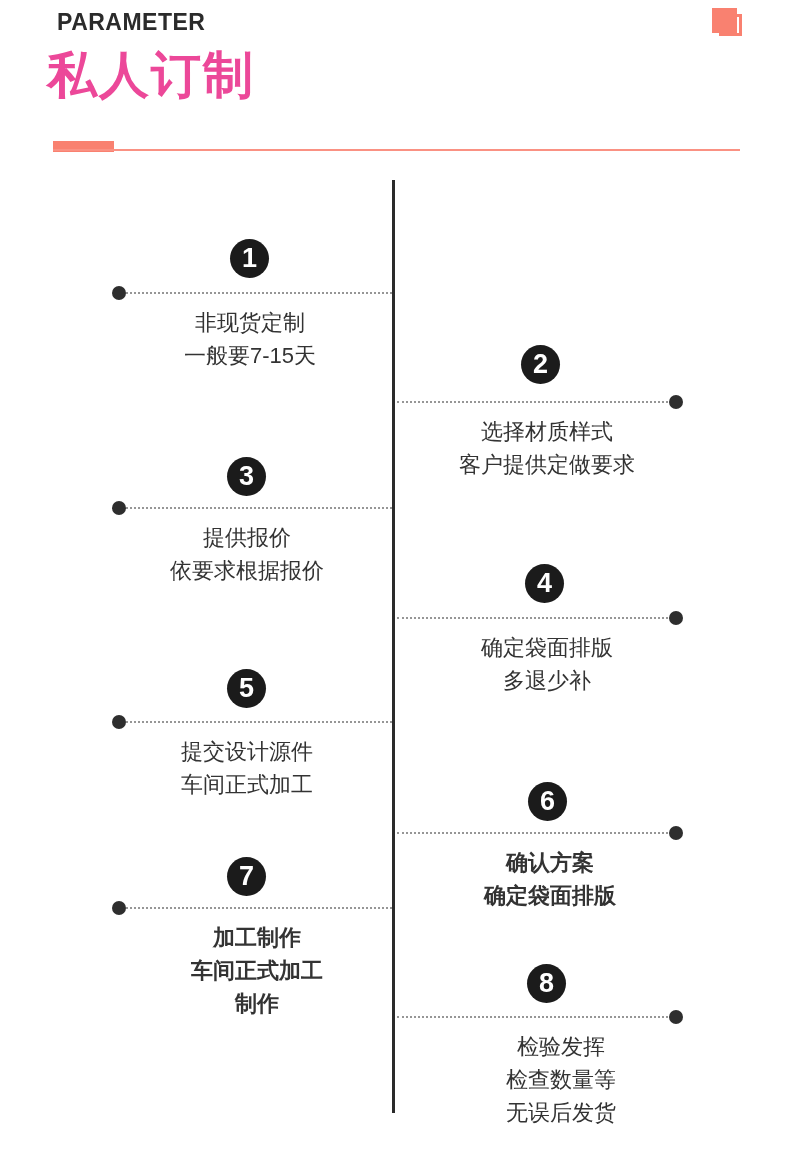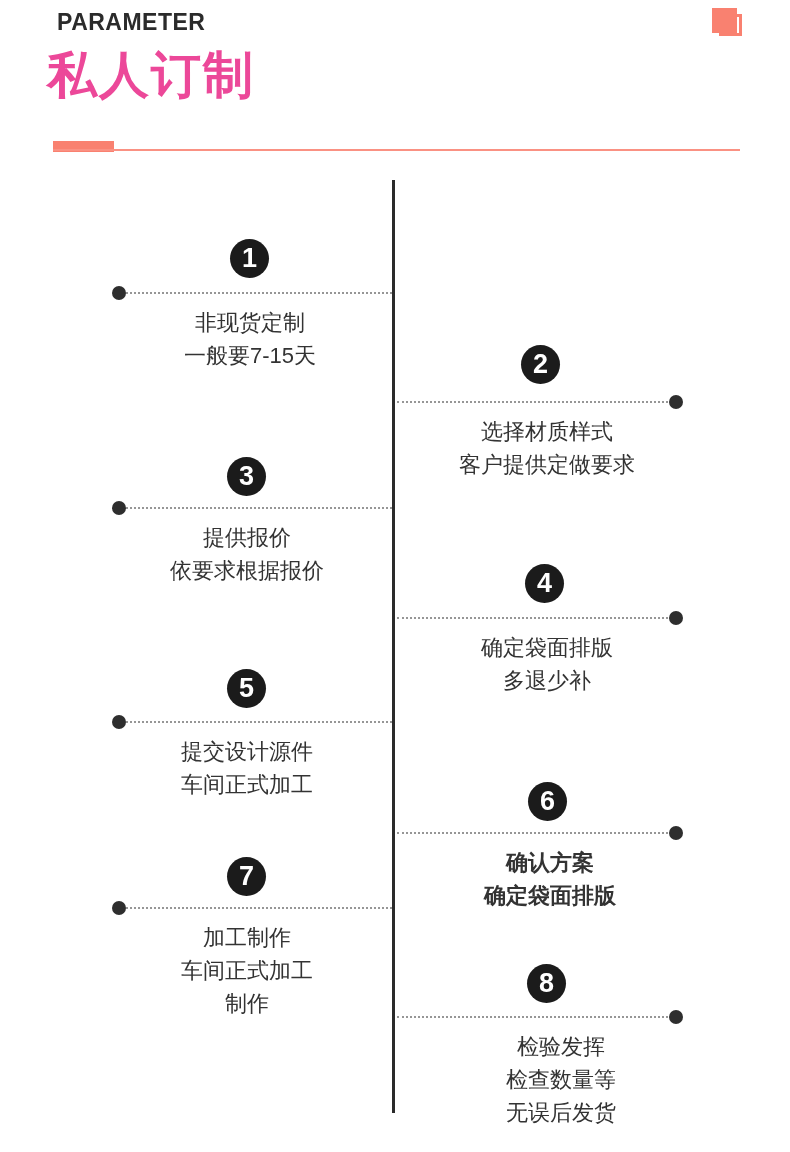--- a/index.html
+++ b/index.html
@@ -120,21 +120,21 @@
   .k6 { left: 397px; top: 832px; width: 279px; }
   .k7 { left: 119px; top: 907px; width: 273px; }
   .k8 { left: 397px; top: 1016px; width: 279px; }
 
   .t1 { left: 85px;  top: 306px; }
   .t2 { left: 382px; top: 415px; }
   .t3 { left: 82px;  top: 521px; }
   .t4 { left: 382px; top: 631px; }
   .t5 { left: 82px;  top: 735px; }
   .t6 { left: 385px; top: 846px; font-weight: bold; }
-  .t7 { left: 82px;  top: 921px; }
+  .t7 { left: 92px;  top: 921px; font-weight: bold; }
   .t8 { left: 396px; top: 1030px; }
 </style>
 </head>
 <body>
 
 <div class="page">
 
   <div class="eyebrow">PARAMETER</div>
   <div class="title">私人订制</div>
   <div class="corner-icon">

